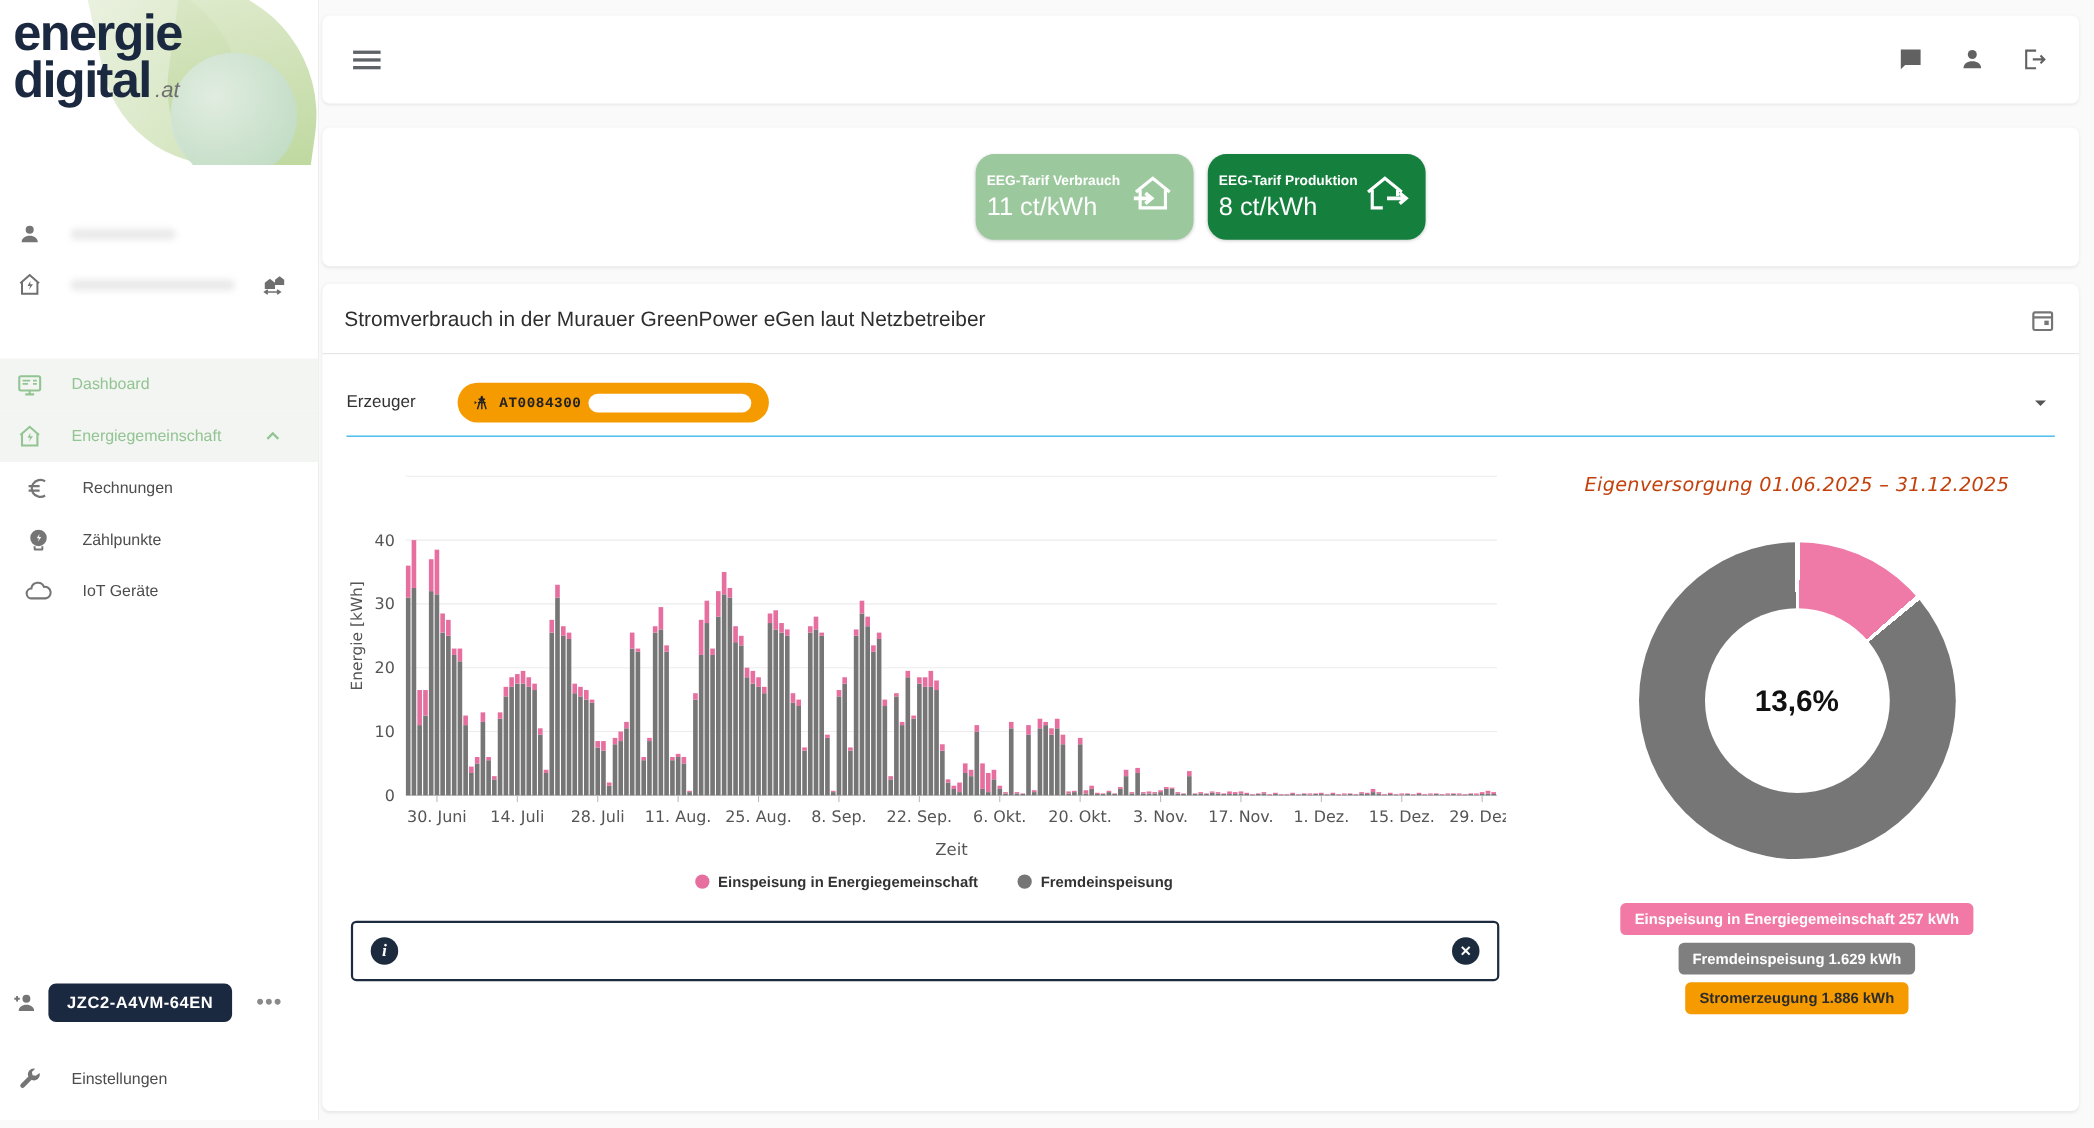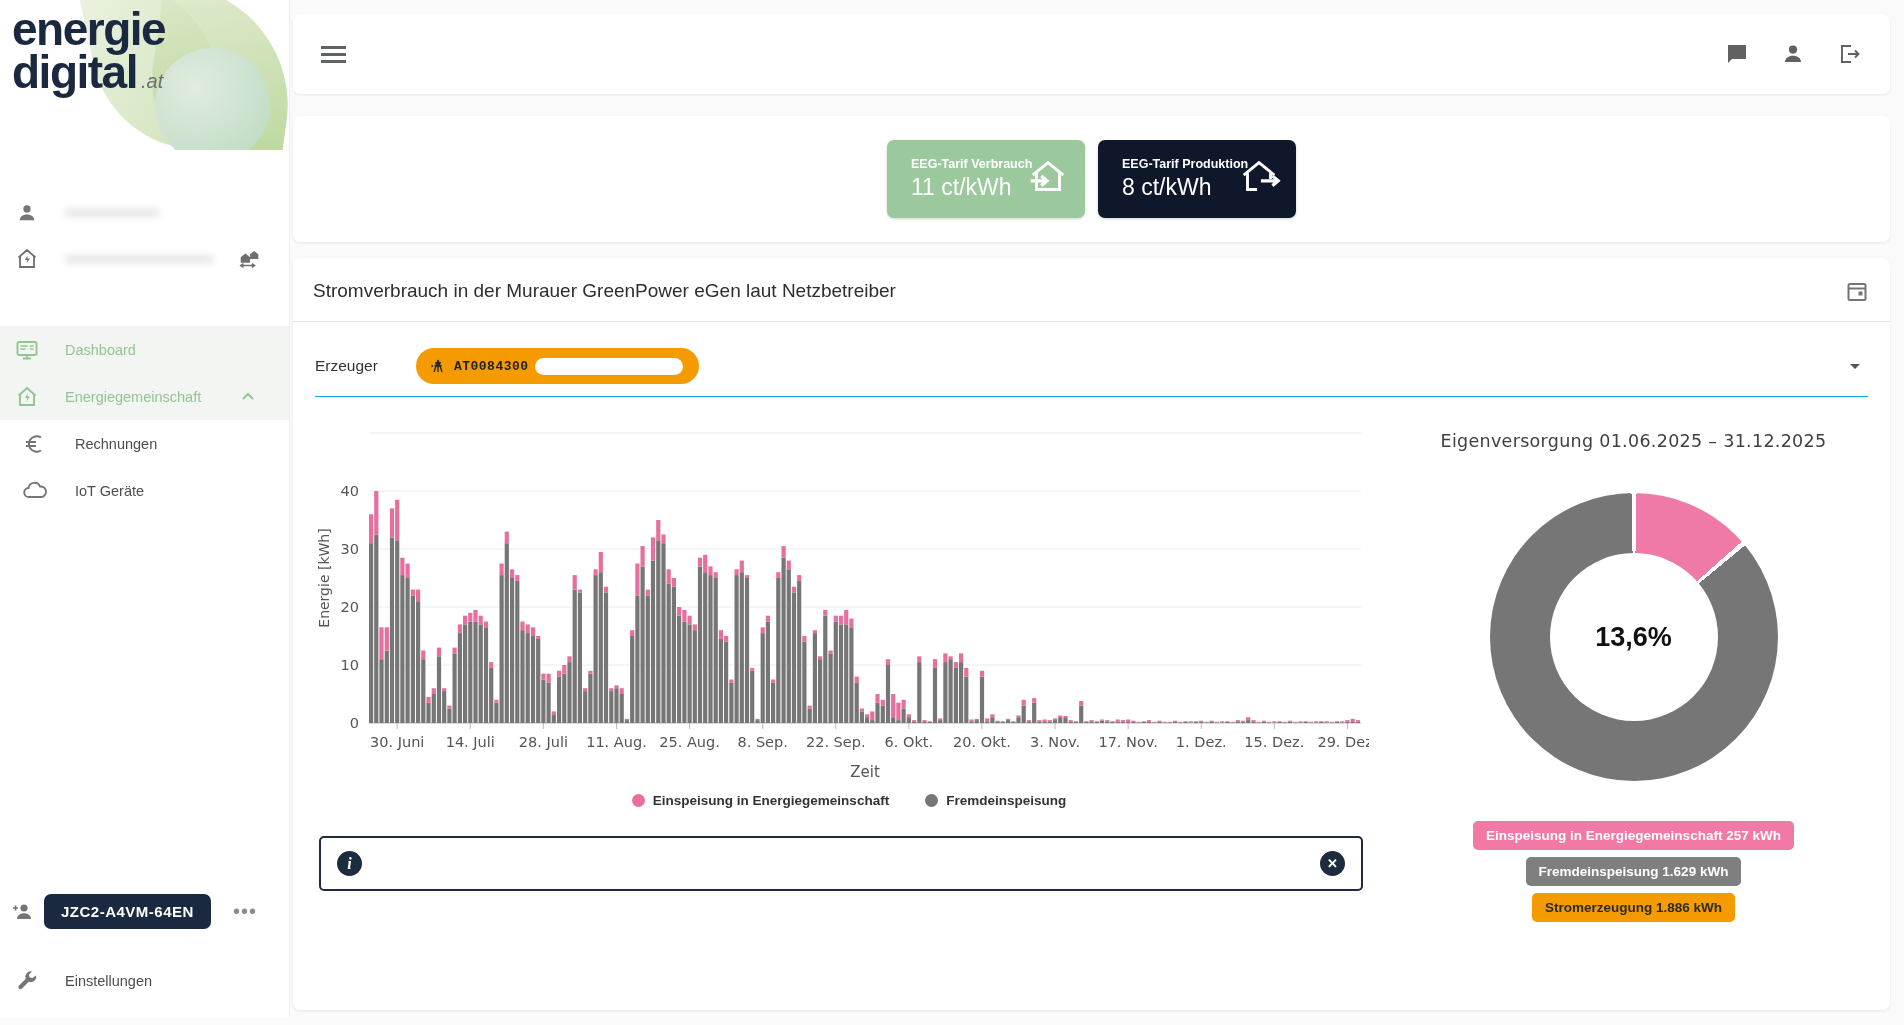--- a/index.html
+++ b/index.html
@@ -51,21 +51,21 @@
   .topbar { margin-top:14px; height:80px; background:#fff; border-radius:7px;
             box-shadow:0 1px 3px rgba(0,0,0,.08); display:flex; align-items:center;
             padding:0 28px; }
   .topbar-right { margin-left:auto; display:flex; align-items:center; gap:30px; }
   .hamburger { display:flex; flex-direction:column; gap:4px; cursor:pointer; }
   .hamburger span { display:block; width:25px; height:3px; background:#5f6368; }
 
   .tariff-strip { margin-top:22px; height:126px; background:#fff; border-radius:7px;
                   box-shadow:0 1px 3px rgba(0,0,0,.08); display:flex; align-items:center;
                   justify-content:center; gap:13px; }
-  .tariff-card { width:198px; height:78px; border-radius:7px; color:#fff; padding:13px 24px;
+  .tariff-card { width:198px; height:78px; border-radius:17px; color:#fff; padding:13px 10px;
                  display:flex; flex-direction:column; justify-content:center; position:relative;
                  box-shadow:0 1px 3px rgba(0,0,0,.18); cursor:default; }
   .tariff-title { font-size:12.5px; font-weight:700; }
   .tariff-value { font-size:23px; font-weight:400; margin-top:3px; }
   .tariff-icon { position:absolute; right:14px; top:50%; transform:translateY(-50%); }
 
   .panel { margin-top:16px; background:#fff; border-radius:7px; box-shadow:0 1px 3px rgba(0,0,0,.08);
            min-height:752px; padding-bottom:28px; }
   .panel-head { display:flex; align-items:center; padding:12px 20px 10px 20px;
                 border-bottom:1px solid #e4e4e4; min-height:64px; }
@@ -98,22 +98,22 @@
   .infobox { margin:28px 0 0 6px; width:1044px; border:2px solid #1c2b3d; border-radius:5px;
              padding:13px 16px; display:flex; align-items:center; gap:15px; }
   .infobox-text { font-size:15.5px; color:#1c2b3d; line-height:1.55; max-width:900px; }
   .circle-btn { width:25px; height:25px; border-radius:50%; background:#1c2b3d; color:#fff;
                 display:flex; align-items:center; justify-content:center; font-weight:700;
                 flex:none; }
   .infobox .close { margin-left:auto; cursor:pointer; font-size:13px; }
   .infobox .i { font-family:"Liberation Serif", serif; font-size:16px; font-style:italic; }
 
   .donut-col { flex:1; display:flex; flex-direction:column; align-items:center; }
-  .donut-title { font-family:"DejaVu Sans", sans-serif; font-size:17.5px; color:#404040;
-                 margin-top:8px; letter-spacing:.3px; }
+  .donut-title { font-family:"DejaVu Sans", sans-serif; font-size:17.5px; color:#c2410c;
+                 margin-top:8px; letter-spacing:.3px;font-style:italic; }
   .donut { position:relative; width:288px; height:288px; border-radius:50%; margin-top:42px; }
   .donut-hole { position:absolute; left:50%; top:50%; transform:translate(-50%,-50%);
                 width:168px; height:168px; background:#fff; border-radius:50%;
                 display:flex; align-items:center; justify-content:center; }
   .donut-center { font-size:27px; font-weight:700; color:#111; }
   .badges { margin-top:40px; display:flex; flex-direction:column; align-items:center; gap:7px; }
   .badge { border-radius:5px; padding:7px 13px; font-size:13.5px; font-weight:700; }
 
   svg text { font-family:"DejaVu Sans", sans-serif; }
 </style>
@@ -182,20 +182,30 @@
             <path d="M2 9l5-5 5 5"></path>
           </svg></span>
       </div>
       <div class="nav-row indent">
         <span class="icon">
           <svg width="26" height="26" viewBox="0 0 26 26" fill="none" stroke="#757575" stroke-width="2">
             <path d="M19 6.5A8 8 0 0 0 8 9a8.5 8.5 0 0 0 0 8 8 8 0 0 0 11 2.5M4 11h10M4 15h10"></path>
           </svg>
         </span>
     <span class="lbl">Rechnungen</span>
+      </div>
+      <div class="nav-row indent">
+        <span class="icon">
+          <svg width="24" height="24" viewBox="0 0 24 24">
+            <circle cx="12" cy="10" r="7.5" fill="#757575"></circle>
+            <path d="M12.8 6.5 10.4 10.4h2l-.9 3 3-4.2h-2z" fill="#fff"></path>
+            <path d="M8.5 17.5v3M15.5 17.5v3M8 20.5h8" stroke="#757575" stroke-width="1.8"></path>
+          </svg>
+        </span>
+    <span class="lbl">Zählpunkte</span>
       </div>
       <div class="nav-row indent">
         <span class="icon">
           <svg width="26" height="26" viewBox="0 0 26 26" fill="none" stroke="#757575" stroke-width="1.9">
             <path d="M7 19a4.5 4.5 0 0 1-.5-9A6 6 0 0 1 18 8.5 4.8 4.8 0 0 1 19.5 19z"></path>
           </svg>
         </span>
     <span class="lbl">IoT Geräte</span>
       </div>
     </nav>
@@ -256,21 +266,21 @@
 
   <div class="tariff-strip">
       <div class="tariff-card" style="background: rgb(156, 200, 158);">
         <div class="tariff-title">EEG-Tarif Verbrauch</div>
     <div class="tariff-value">11 ct/kWh</div>
     <span class="tariff-icon"><svg width="46" height="46" viewBox="0 0 48 48" fill="none" stroke="#fff" stroke-width="3">
             <path d="M8 22 24 9l16 13M12 20v17h24V20"></path>
             <path d="M6 28h16M17 23l6 5-6 5" stroke-width="3.4"></path>
           </svg></span>
       </div>
-      <div class="tariff-card" style="background: #0f172a;">
+      <div class="tariff-card" style="background: #15803d;">
         <div class="tariff-title">EEG-Tarif Produktion</div>
     <div class="tariff-value">8 ct/kWh</div>
     <span class="tariff-icon"><svg width="46" height="46" viewBox="0 0 48 48" fill="none" stroke="#fff" stroke-width="3">
             <path d="M8 22 24 9l16 13M12 20v17h10M36 20v6"></path>
             <path d="M26 28h18M38 23l6 5-6 5" stroke-width="3.4"></path>
           </svg></span>
       </div>
     </div>
 
   <div class="panel">

